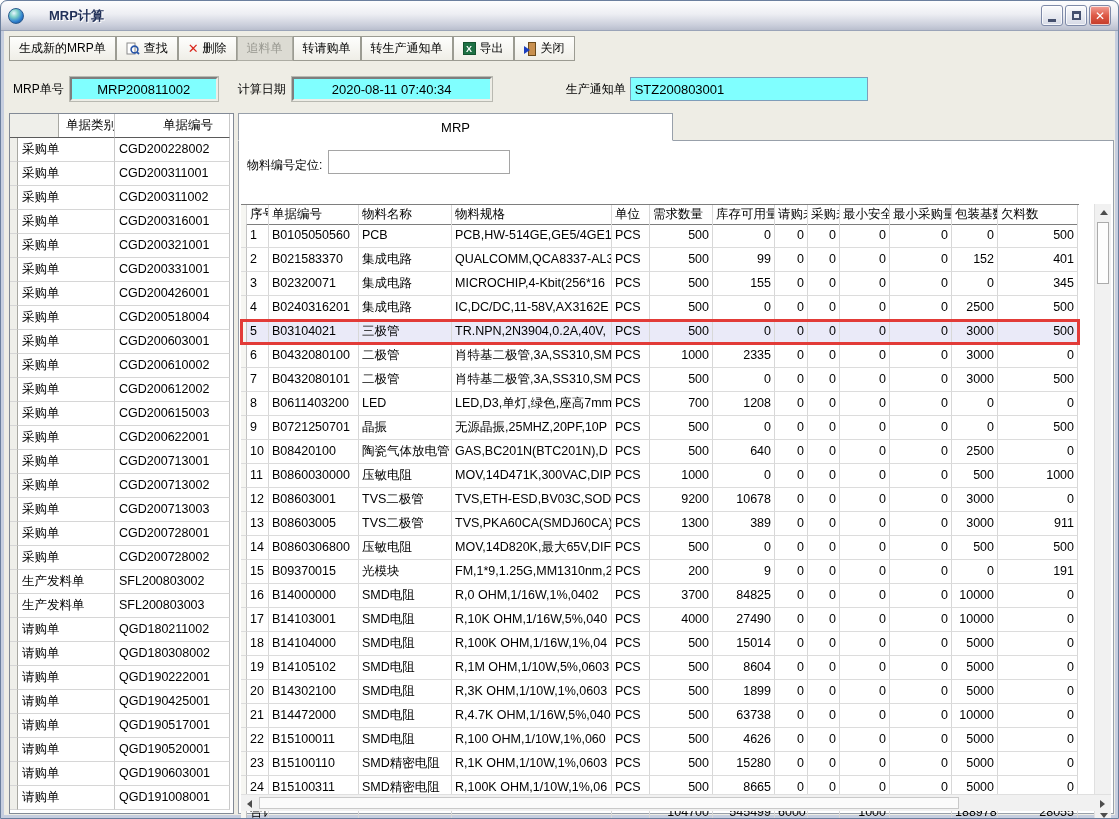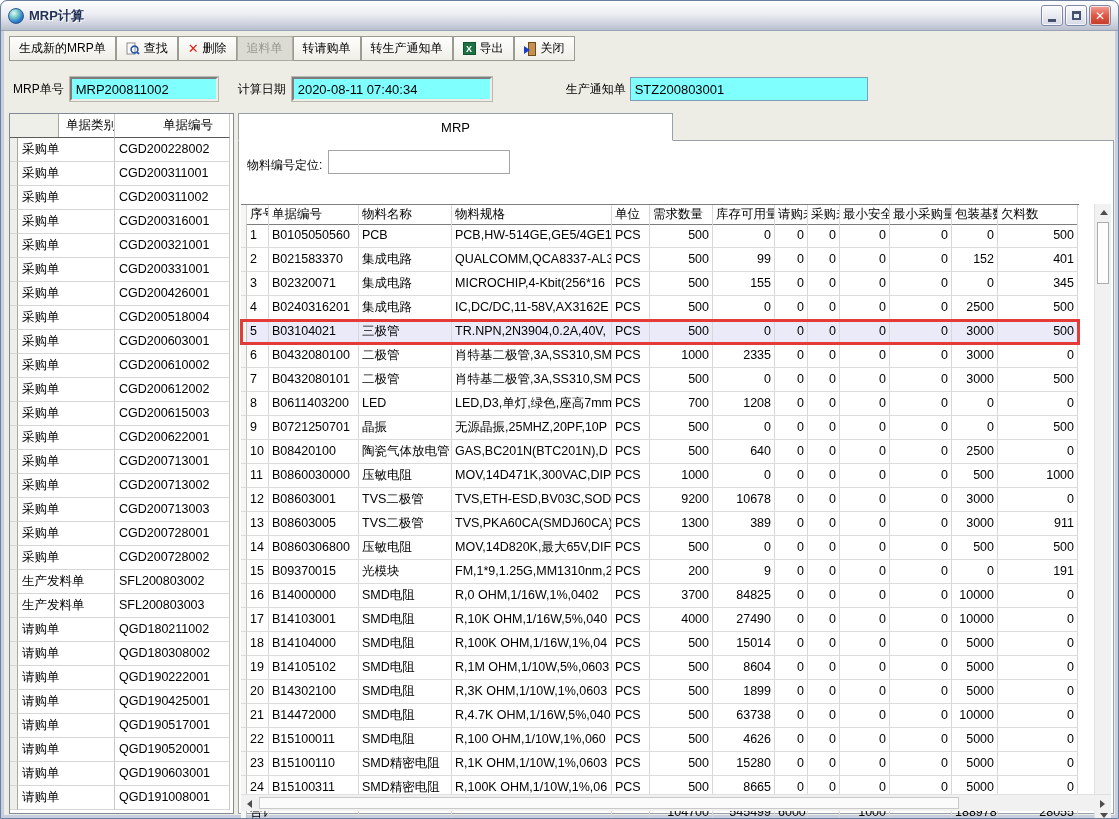--- a/index.html
+++ b/index.html
@@ -5,21 +5,21 @@
   html,body{margin:0;padding:0;background:#fff;}
   *{box-sizing:border-box;}
   body{font-family:"Liberation Sans","DejaVu Sans",sans-serif;font-size:12px;color:#000;}
 
   .window{position:relative;width:1119px;height:819px;background:#EEEDE5;
     border:1px solid #6B7F9E;box-shadow:inset 0 0 0 3px #C6CEDF;border-radius:7px 7px 0 0;overflow:hidden;}
 
   
   .titlebar{position:absolute;left:0;top:0;right:0;height:30px;border-radius:7px 7px 0 0;
     background:linear-gradient(180deg,#FDFDFE 0%,#EDEEF3 45%,#C9CDDA 85%,#B9BECD 100%);
-    display:flex;align-items:center;padding:0 7px;border-bottom:1px solid #9AA4B8;}
+    display:flex;align-items:center;padding:0 7px;border-bottom:1px solid #9AA4B8;gap:20px;}
   .app-icon{width:16px;height:16px;border-radius:50%;margin-right:5px;
     background:radial-gradient(circle at 35% 30%,#E8F6FF 0%,#7FD0C8 30%,#2E7FD0 65%,#123E77 100%);
     border:1px solid #2A5B8F;}
   .title-text{font-weight:bold;font-size:13px;color:#223159;text-shadow:1px 1px 0 rgba(255,255,255,.95);}
   .tb-buttons{margin-left:auto;display:flex;gap:2px;}
   .tb-btn{width:22px;height:21px;border-radius:3px;display:flex;align-items:center;justify-content:center;
     border:1px solid #7E8AA8;box-shadow:inset 0 0 0 1px rgba(255,255,255,.75);cursor:default;}
   .tb-btn.minmax{background:linear-gradient(180deg,#FCFCFD,#D6DAE6);}
   .glyph-min{width:8px;height:3px;background:#45506E;margin-top:9px;}
   .glyph-max{width:9px;height:9px;border:2px solid #45506E;border-top-width:3px;}
@@ -36,21 +36,21 @@
     font-size:9px;font-weight:bold;display:flex;align-items:center;justify-content:center;}
   .door-ic{position:relative;width:13px;height:14px;}
   .door-ic .door{position:absolute;left:4px;top:0;width:8px;height:14px;background:#C89050;border:1px solid #6B4A1C;}
   .door-ic .arrow{position:absolute;left:0;top:4px;width:0;height:0;border-top:4px solid transparent;
     border-bottom:4px solid transparent;border-left:6px solid #1B3FBF;}
 
   
   .formbar{position:absolute;left:8px;top:70px;height:36px;display:flex;align-items:center;}
   .flabel{font-size:12px;color:#000;white-space:nowrap;}
   .field{height:24px;background:#80FFFF;font-size:13px;color:#000;padding:0 4px;outline:none;}
-  .sunken{border:2px solid;border-color:#7E7E7E #EDEDE6 #EDEDE6 #7E7E7E;box-shadow:0 0 0 1px #B9B9B1;}
+  .sunken{border:2px solid;border-color:#7E7E7E #EDEDE6 #EDEDE6 #7E7E7E;box-shadow:0 0 0 1px #B9B9B1;text-align:center;}
   .thin{border:1px solid #7F9DB9;}
 
   
   .left-panel{position:absolute;left:8px;top:112px;width:225px;height:701px;background:#fff;
     border:1px solid #828A96;overflow:hidden;}
   .lt-row{display:grid;grid-template-columns:8px 97px 115px;height:24px;line-height:23px;}
   .lt-row .lc{border-right:1px solid #C9C9C9;border-bottom:1px solid #D6D6D6;padding:0 4px;
     white-space:nowrap;overflow:hidden;font-size:12.5px;}
   .lt-row .ind{background:#EFEFEA;border-right:1px solid #A8A8A2;padding:0;}
   .lt-header .lc{border-bottom:1px solid #5A5A5A;font-size:12.5px;padding-left:48px;}

